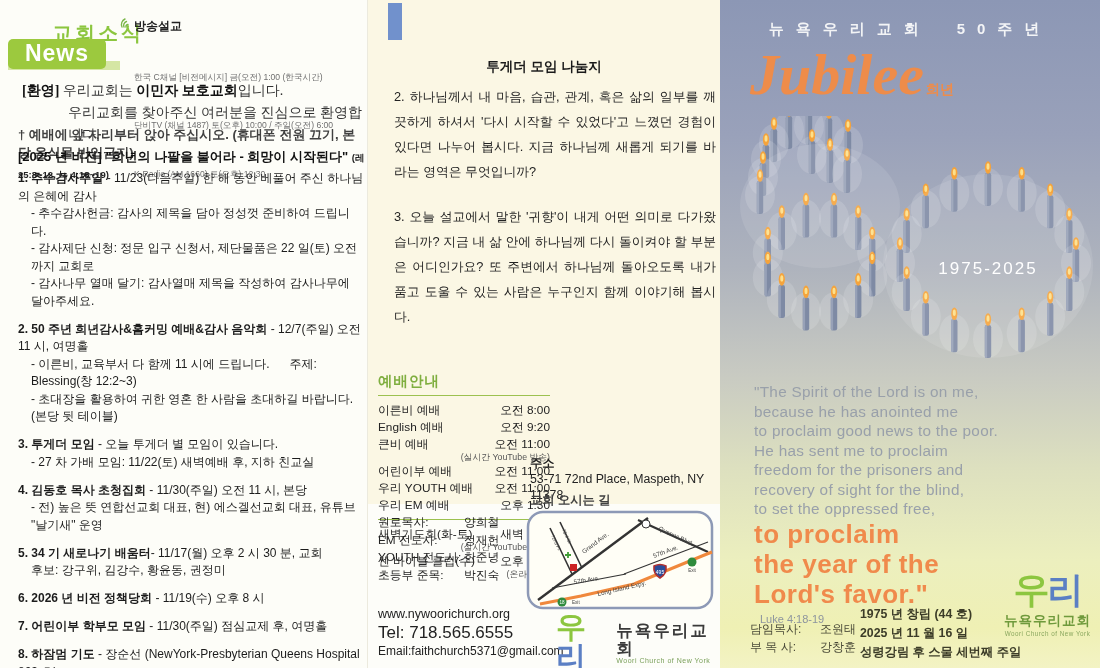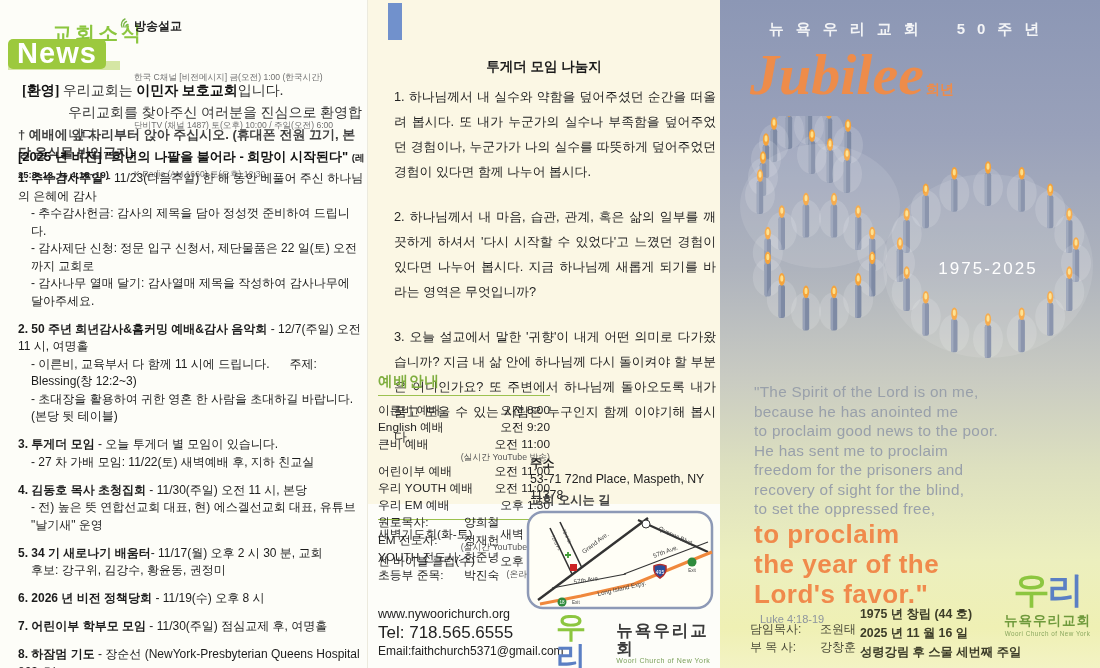--- a/index.html
+++ b/index.html
@@ -4,21 +4,21 @@
 <style>
   * { margin:0; padding:0; box-sizing:border-box; }
   body { font-family:"Liberation Sans", sans-serif; background:#ffffff; }
   #page { position:relative; width:1100px; height:668px; background:#fdfdf9; overflow:hidden; }
 
   
   #panel-left { position:absolute; left:0; top:0; width:368px; height:668px; background:#fdfdf8; border-right:1px solid #eceade; }
   .news-header { position:absolute; left:0; top:8px; width:368px; height:66px; }
   .news-kr { position:absolute; left:52px; top:12px; color:#8cc63f; font-weight:bold; font-size:20px; letter-spacing:3px; }
   .news-strip { position:absolute; left:8px; top:53px; width:112px; height:9px; background:#d5e6a4; }
-  .news-box { position:absolute; left:8px; top:31px; width:98px; height:30px; background:#9cc93e; border-radius:5px; color:#ffffff; font-weight:bold; font-size:29px; text-align:center; line-height:29px; letter-spacing:1px; }
+  .news-box { position:absolute; left:8px; top:31px; width:98px; height:30px; background:#9cc93e; border-radius:5px; color:#ffffff; font-weight:bold; font-size:23px; text-align:center; line-height:29px; letter-spacing:1px; }
   .broadcast { position:absolute; left:118px; top:10px; width:245px; }
   .bc-title { font-weight:bold; font-size:12px; color:#222; padding-left:16px; position:relative;font-family:Liberation Mono, monospace; }
   .bc-icon { position:absolute; left:0; top:-3px; }
   .bc-line { font-size:8.6px; color:#6f6f6f; line-height:1.45; padding-left:16px;margin-top:36px; }
   .welcome { position:absolute; left:22px; top:80px; font-family:"Liberation Serif", serif; font-size:14px; color:#333; line-height:22px; }
   .welcome .b { font-weight:bold; color:#111; }
   .welcome-l2 { padding-left:46px; }
   .notice { position:absolute; left:18px; top:126px; font-weight:bold; font-size:13px; color:#404040; }
   .vision { position:absolute; left:18px; top:148px; font-weight:bold; font-size:13px; color:#111; }
   .vision .ref { font-size:9.5px; font-weight:bold; color:#222; }
@@ -182,21 +182,20 @@
 
         </div>
 
       </div>
   </div>
 
   <div id="panel-mid">
     <div class="blue-bar"></div>
     <div class="mid-title">투게더 모임 나눔지</div>
     <div class="mid-paras">
-      <p>1. 하나님께서 내 실수와 약함을 덮어주셨던 순간을 떠올려 봅시다. 또 내가 누군가의 실수나 부족함을 덮어주었던 경험이나, 누군가가 나의 실수를 따뜻하게 덮어주었던 경험이 있다면 함께 나누어 봅시다.</p>
       <p>2. 하나님께서 내 마음, 습관, 관계, 혹은 삶의 일부를 깨끗하게 하셔서 '다시 시작할 수 있었다'고 느꼈던 경험이 있다면 나누어 봅시다. 지금 하나님께 새롭게 되기를 바라는 영역은 무엇입니까?</p>
       <p>3. 오늘 설교에서 말한 '귀향'이 내게 어떤 의미로 다가왔습니까? 지금 내 삶 안에 하나님께 다시 돌이켜야 할 부분은 어디인가요? 또 주변에서 하나님께 돌아오도록 내가 품고 도울 수 있는 사람은 누구인지 함께 이야기해 봅시다.</p>
     </div>
 
     <div class="worship">
       <div class="worship-head">예배안내</div>
       <div>
 
           <div class="wrow">
             <div class="wline">

